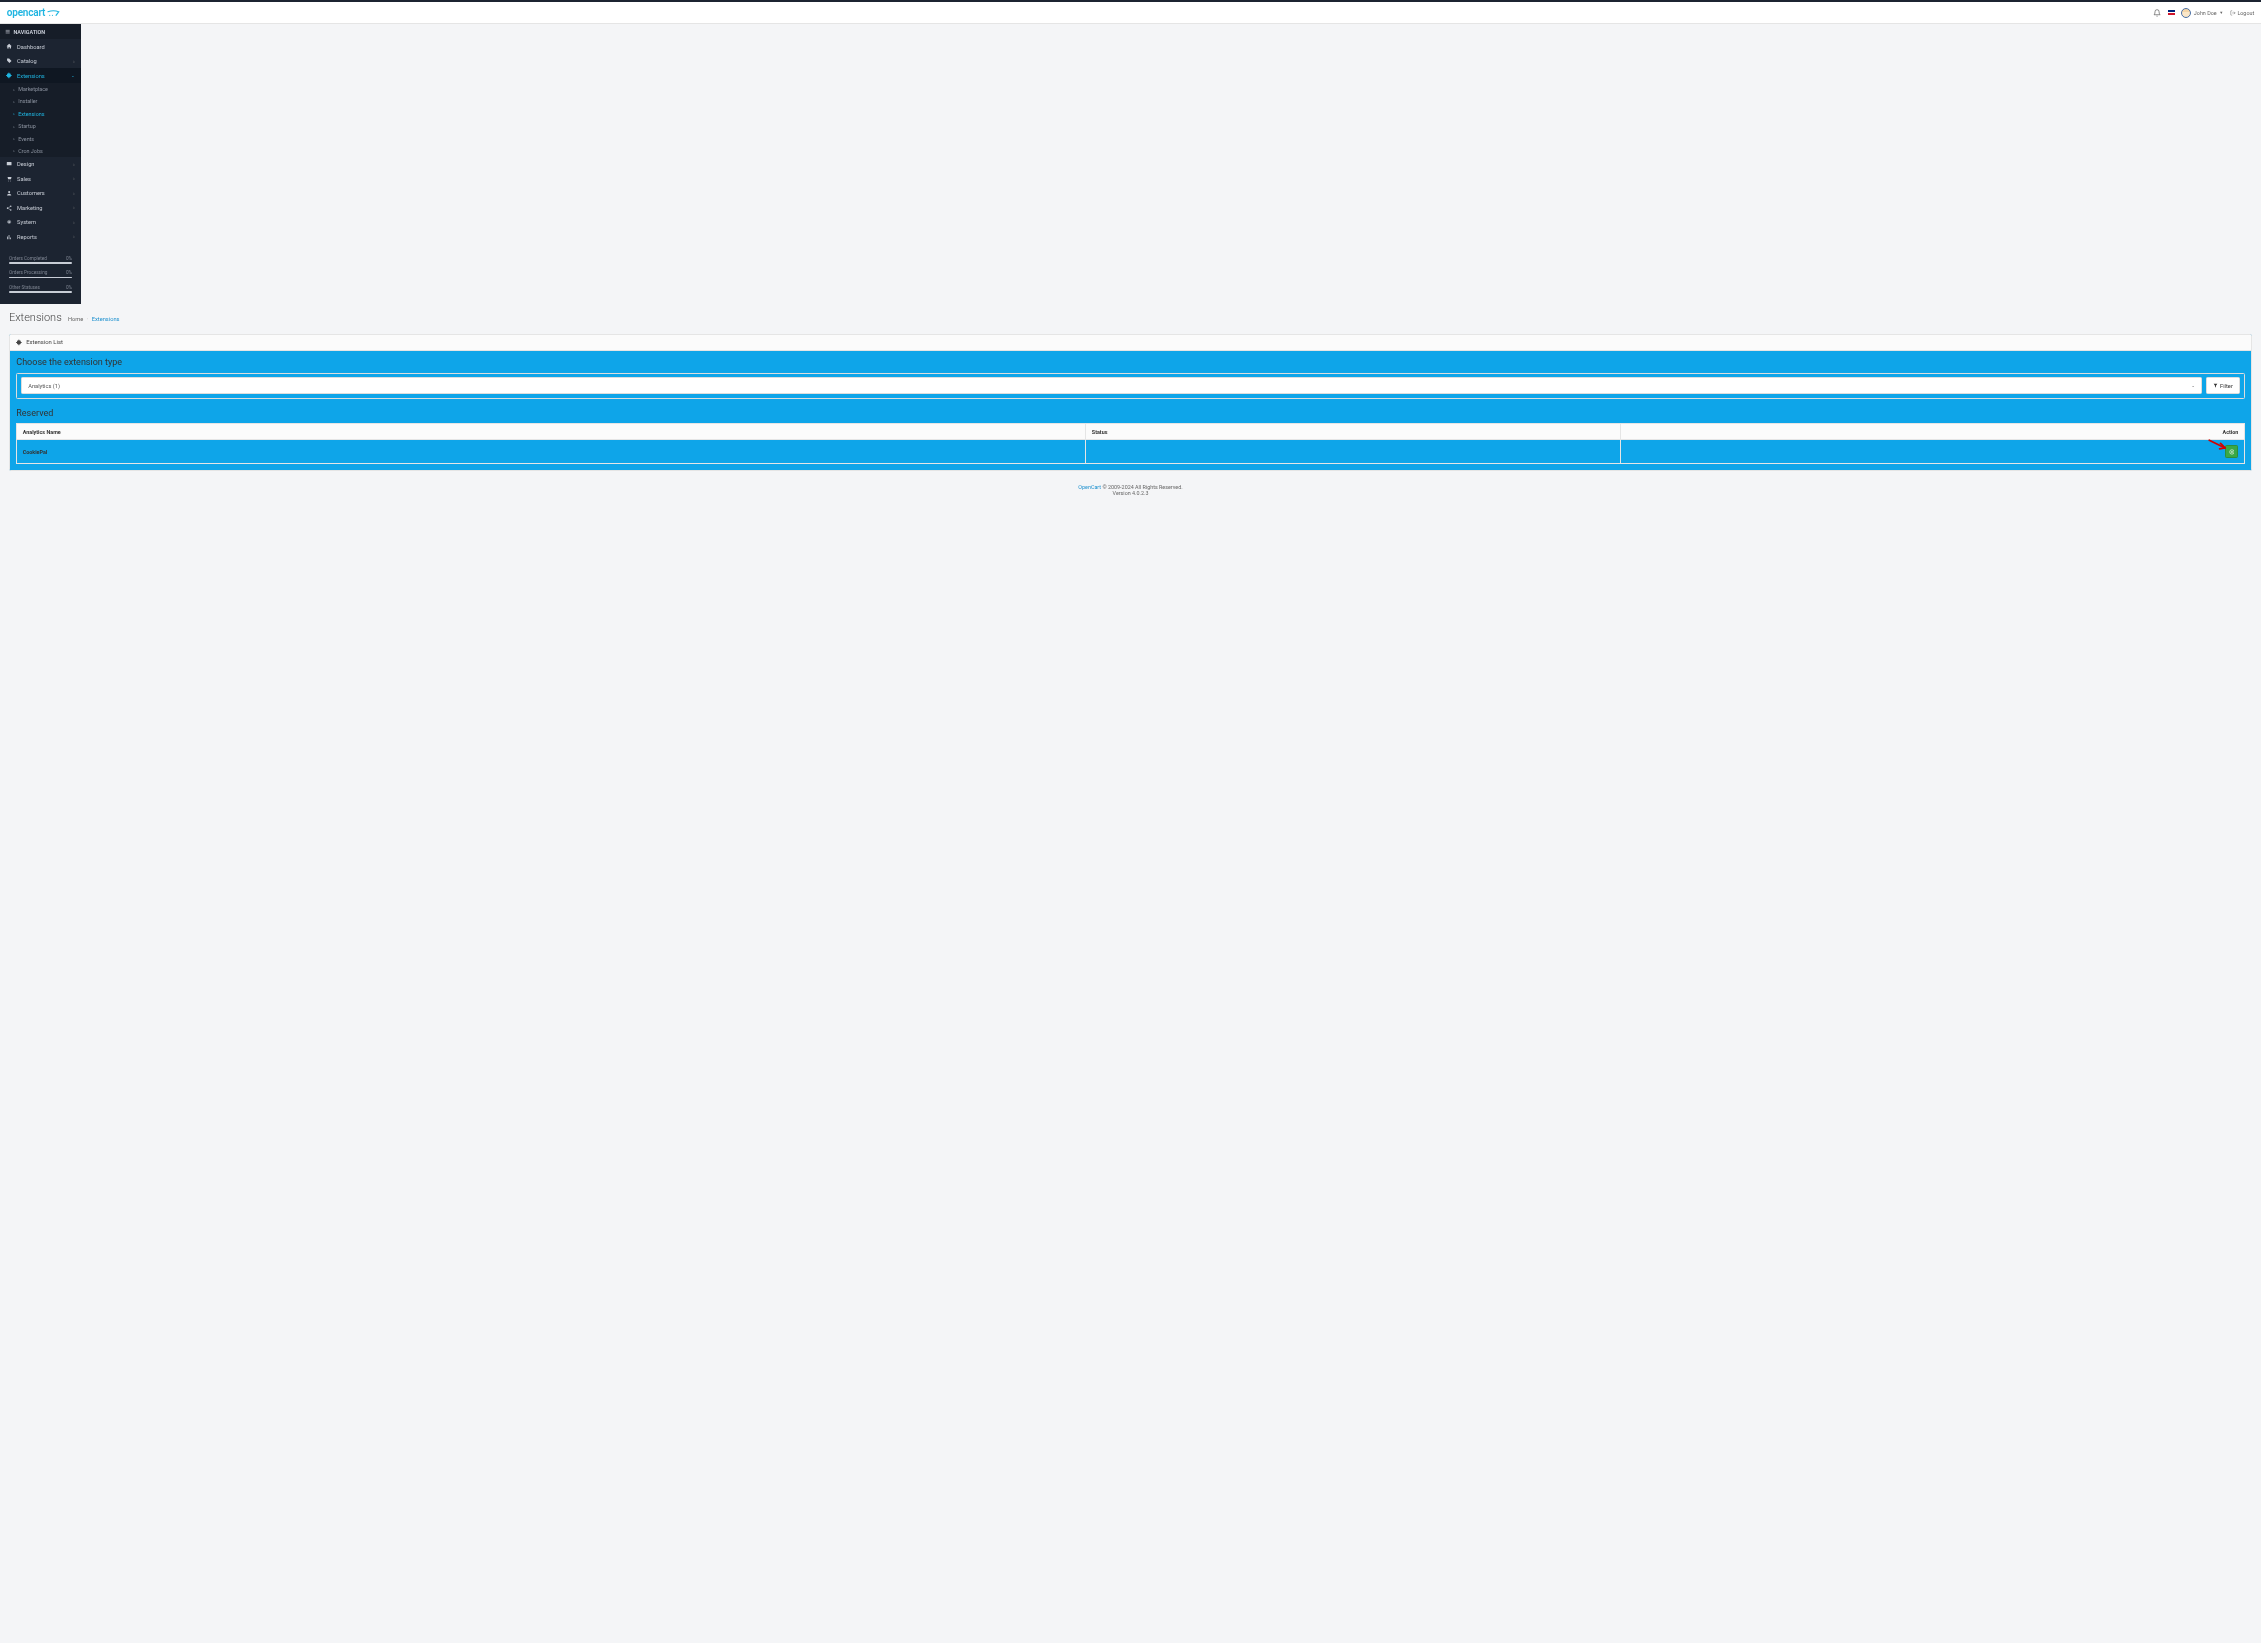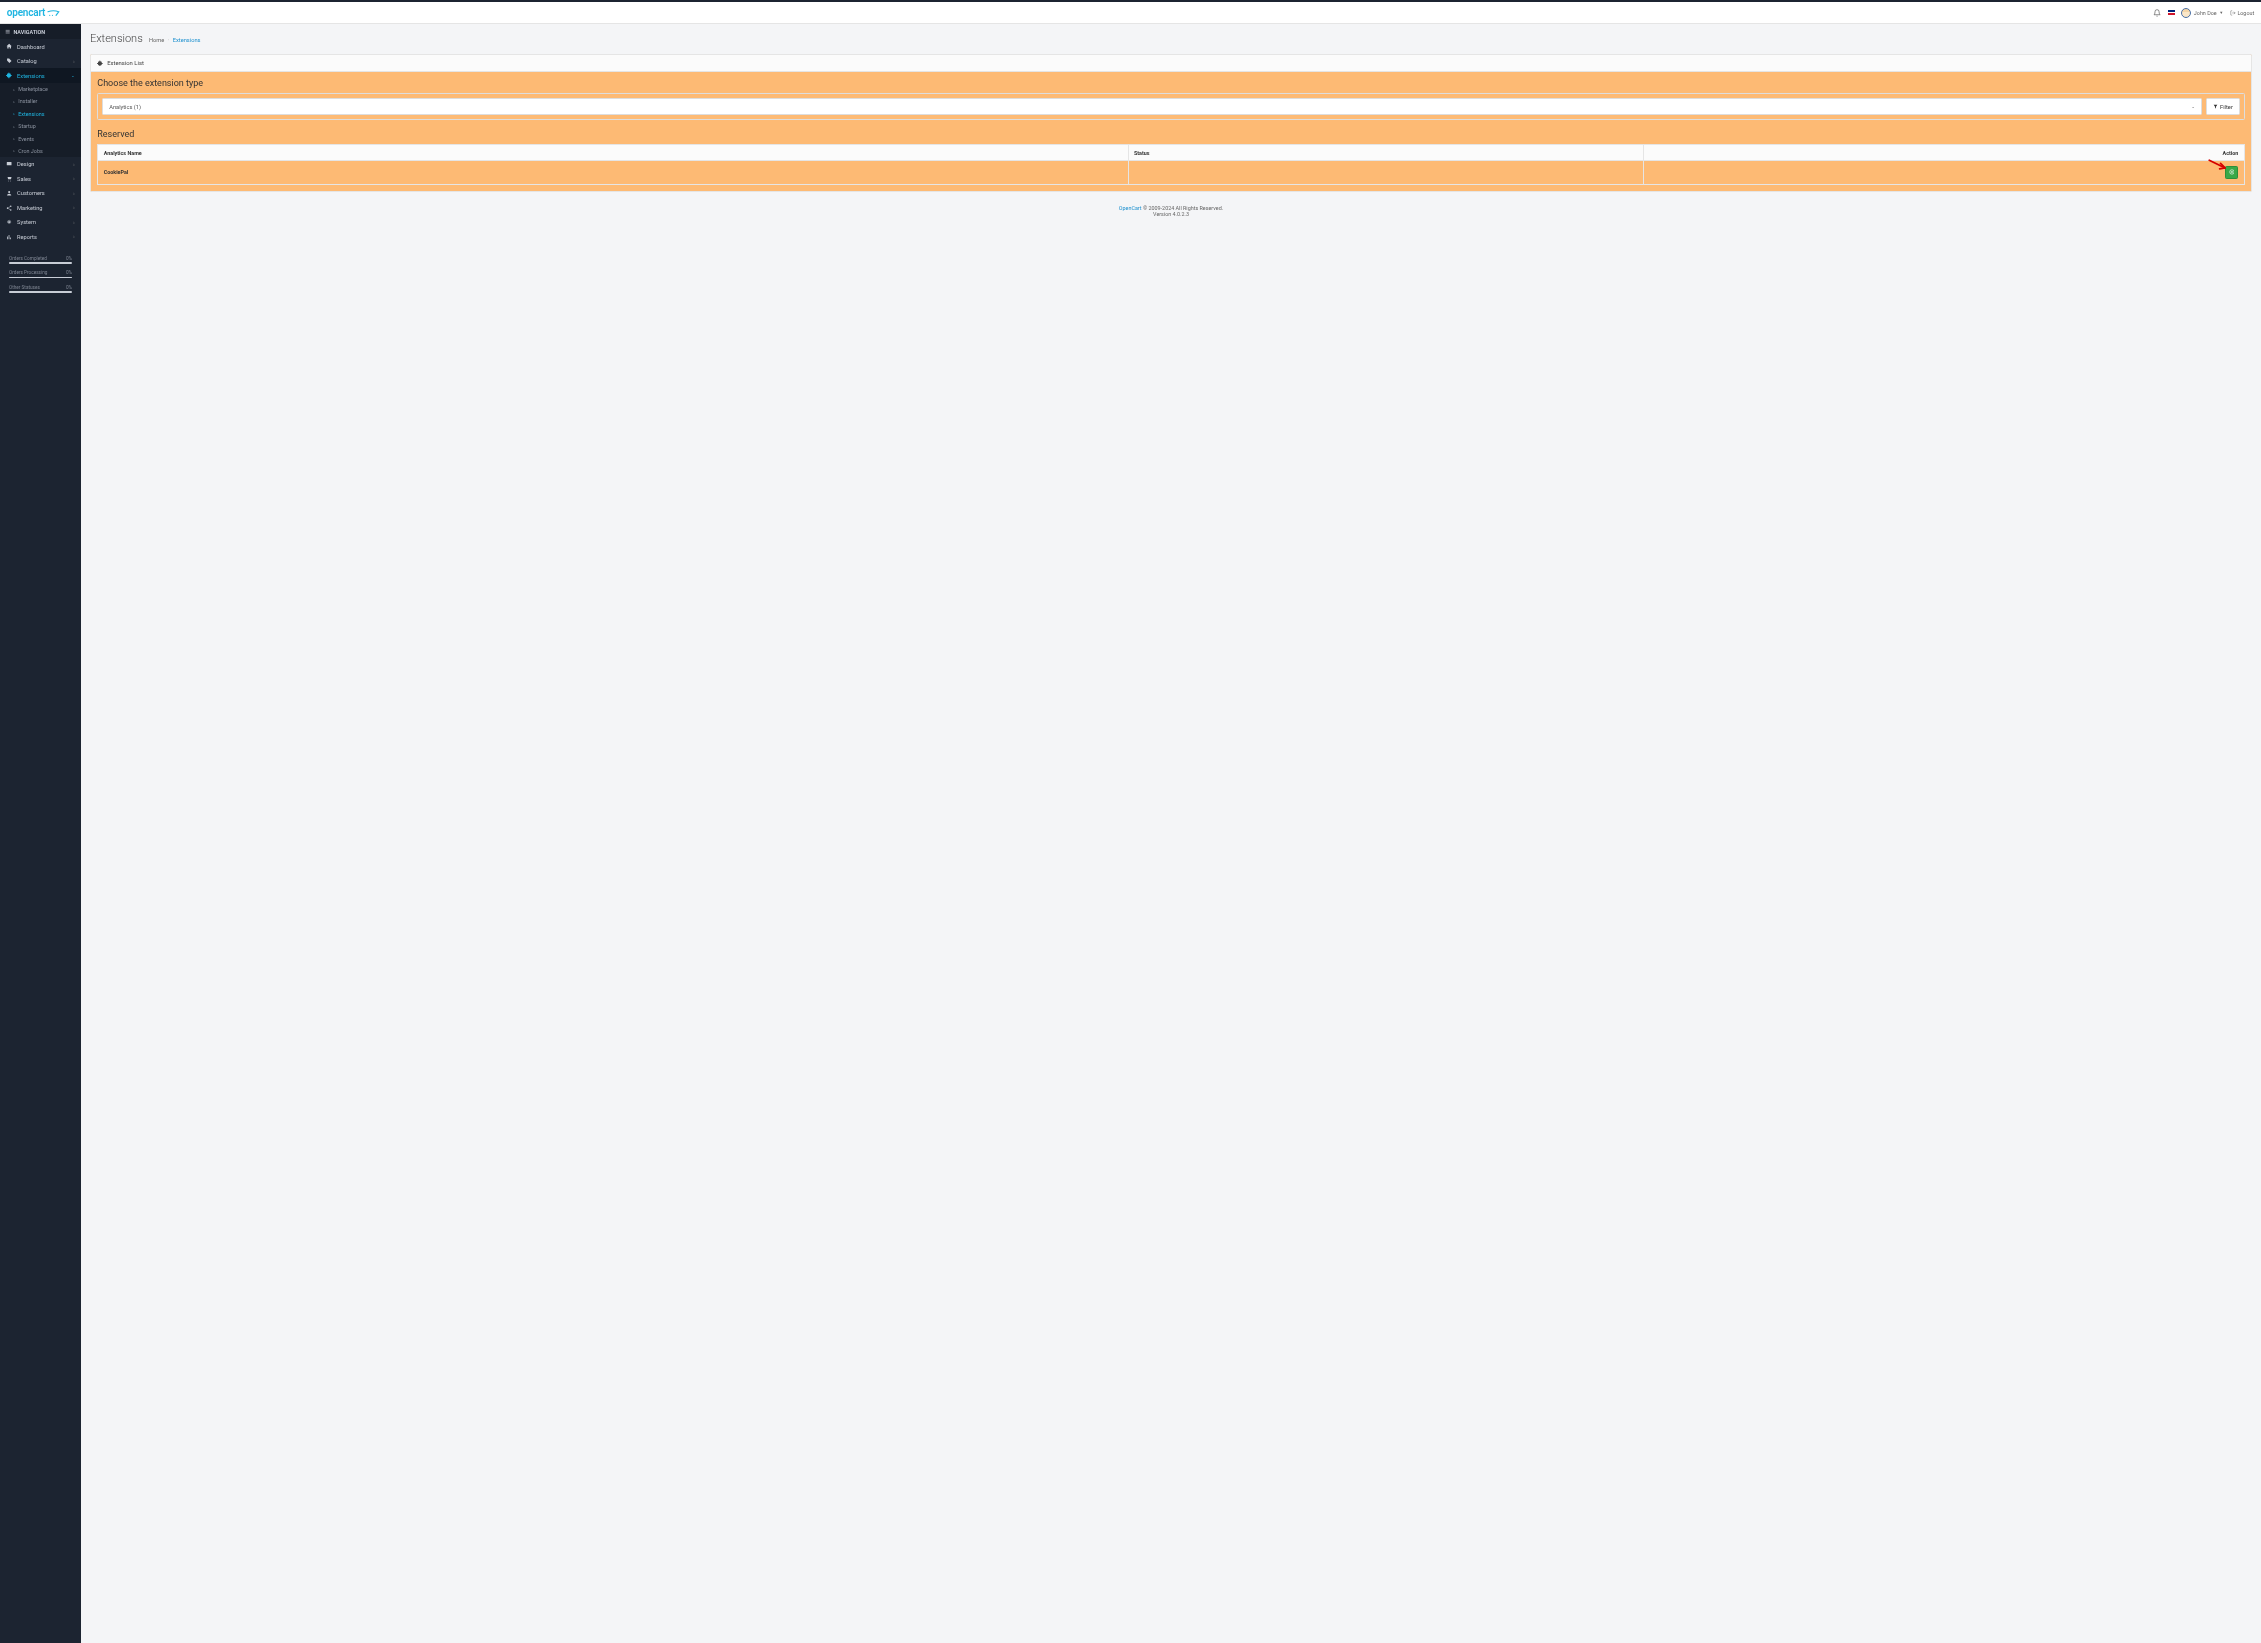--- a/index.html
+++ b/index.html
@@ -66,21 +66,21 @@
   cursor: pointer;
 }
 .logout-link {
   display: flex;
   align-items: center;
   gap: 1.8px;
   color: #666;
   font-size: 5.4px;
   cursor: pointer;
 }
-.layout { display: flex; min-height: calc(100vh - 24.4px); }
+.layout { display: flex; min-height: calc(100vh - 24.4px); flex-direction: column; }
 .sidebar {
   width: 81px;
   background: #1c2431;
   color: #d0d5df;
   flex-shrink: 0;
   display: flex;
   flex-direction: column;
 }
 .nav-header {
   background: #161d28;
@@ -166,21 +166,21 @@
 .breadcrumb {
   font-size: 5.7px;
   color: #666;
   display: flex;
   align-items: center;
   gap: 3.6px;
 }
 .breadcrumb a { color: #1e91cf; text-decoration: none; }
 .breadcrumb .sep { color: #bbb; font-size: 4.1px; }
 .panel {
-  background: #fdba74;
+  background: #0ea5e9;
   margin: 4.5px 9px;
   border: 0.5px solid #e5e5e5;
   border-radius: 1.4px;
 }
 .panel-header {
   padding: 4.5px 6.3px;
   border-bottom: 0.5px solid #e5e5e5;
   background: #fbfbfb;
   font-size: 5.9px;
   color: #444;

